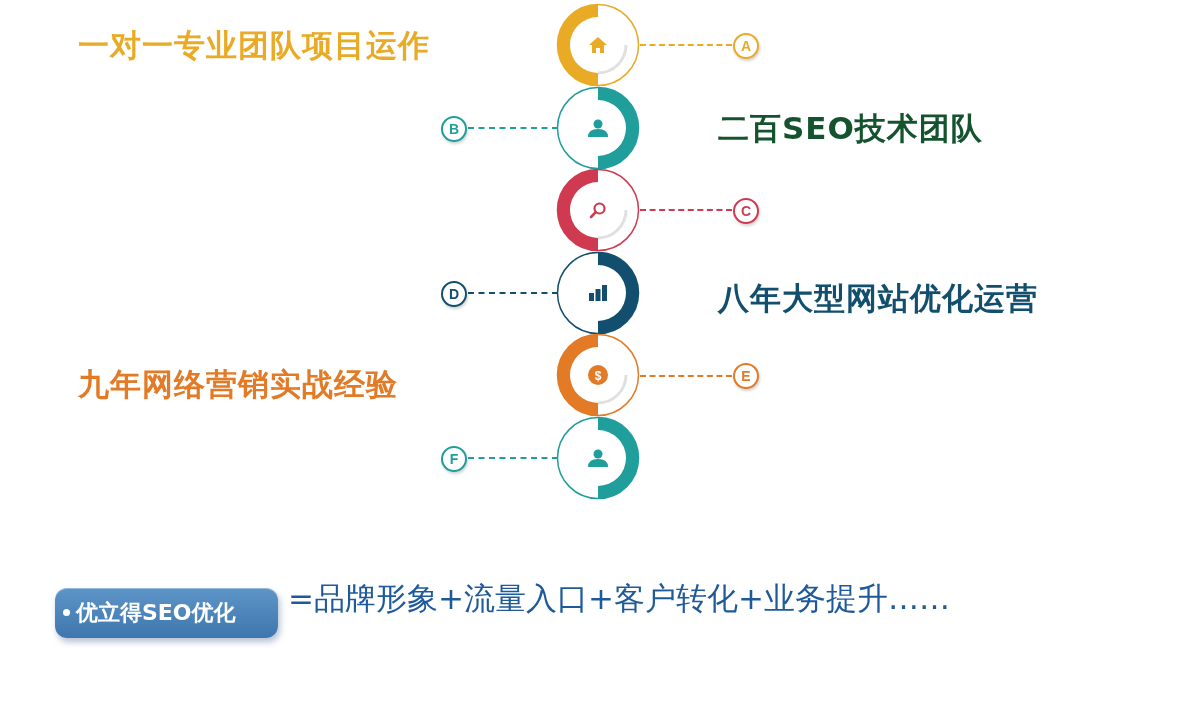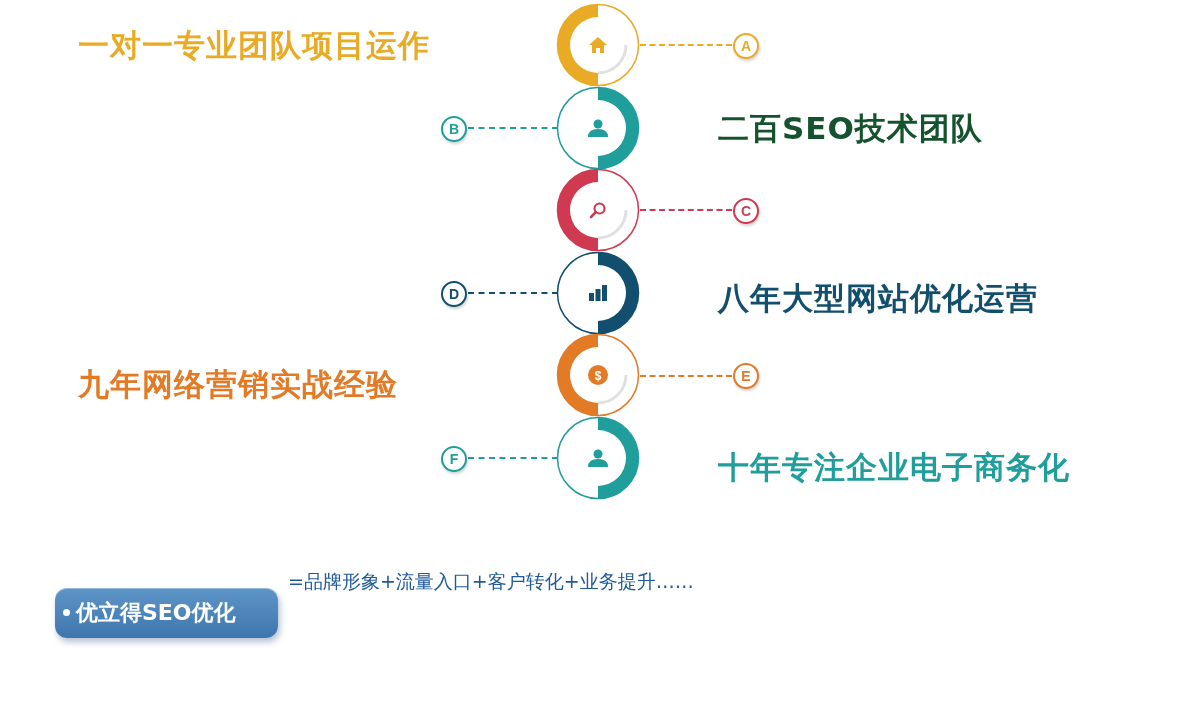--- a/index.html
+++ b/index.html
@@ -25,21 +25,21 @@
     position: absolute; left: 55px; top: 588px; width: 223px; height: 50px;
     border-radius: 12px;
     background: linear-gradient(#5d95c8, #3f76ad);
     box-shadow: 2px 4px 6px rgba(40,80,130,0.35), inset 0 1px 0 rgba(255,255,255,0.35);
     color: #fff; font-weight: bold; font-size: 22px; line-height: 50px;
     white-space: nowrap; box-sizing: border-box; padding-left: 8px;
   }
   .badge .dot { display: inline-block; width: 7px; height: 7px; border-radius: 50%;
     background: #fff; vertical-align: middle; margin-right: 6px; margin-top: -3px; }
   .formula {
-    position: absolute; left: 288px; top: 561px; font-size: 19px; line-height: 40px;
+    position: absolute; left: 288px; top: 578px; font-size: 31px; line-height: 40px;
     color: #1e5a9a; white-space: nowrap;
   }
 </style>
 </head>
 <body>
 
 <div class="stage">
 
   <div class="label left" style="left:78px; top:25px; color:#e9ab26;">一对一专业团队项目运作</div>
   <div class="node" style="left:556px; top:3px;">
@@ -118,19 +118,18 @@
   <div class="node" style="left:556px; top:416px;">
     <svg width="84" height="84" viewBox="0 0 84 84">
       <circle cx="42" cy="42" r="40.5" fill="#fff" stroke="#1f9e9b" stroke-width="1.5"></circle>
       <path d="M42 1.5 A40.5 40.5 0 0 1 42 82.5 L42 70 A28 28 0 0 0 42 14 Z" fill="#1f9e9b"></path>
     </svg>
     <svg class="icon" width="22" height="18" viewBox="0 0 22 18">
       <circle cx="11" cy="5" r="4.5" fill="#1f9e9b"></circle>
       <path d="M1 18 Q1 10 11 10 Q21 10 21 18 Z" fill="#1f9e9b"></path>
     </svg>
   </div>
-  <div class="label right" style="left:718px; top:447px; color:#1f9e9b;">十年专注企业电子商务化</div>
 
   <div class="badge">
     <span class="dot"></span><span>优立得SEO优化</span>
   </div>
   <div class="formula">=品牌形象+流量入口+客户转化+业务提升……</div>
 </div>
 
 </body></html>

